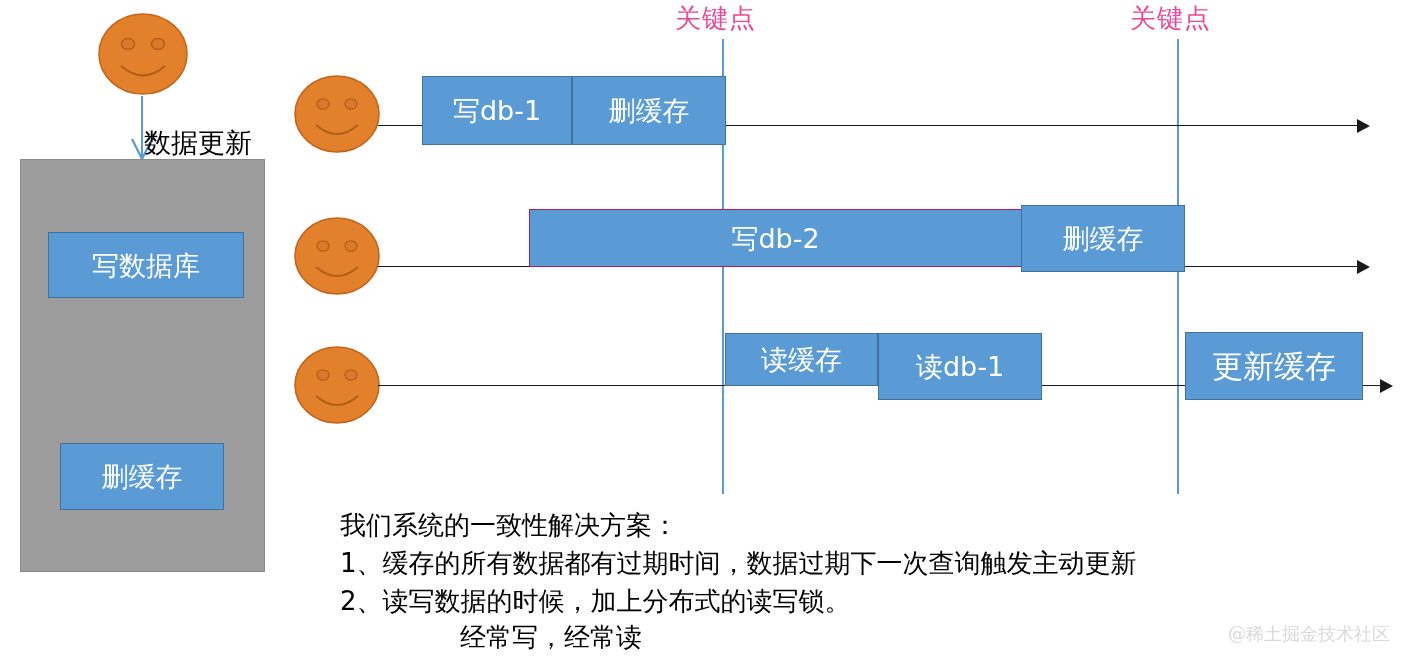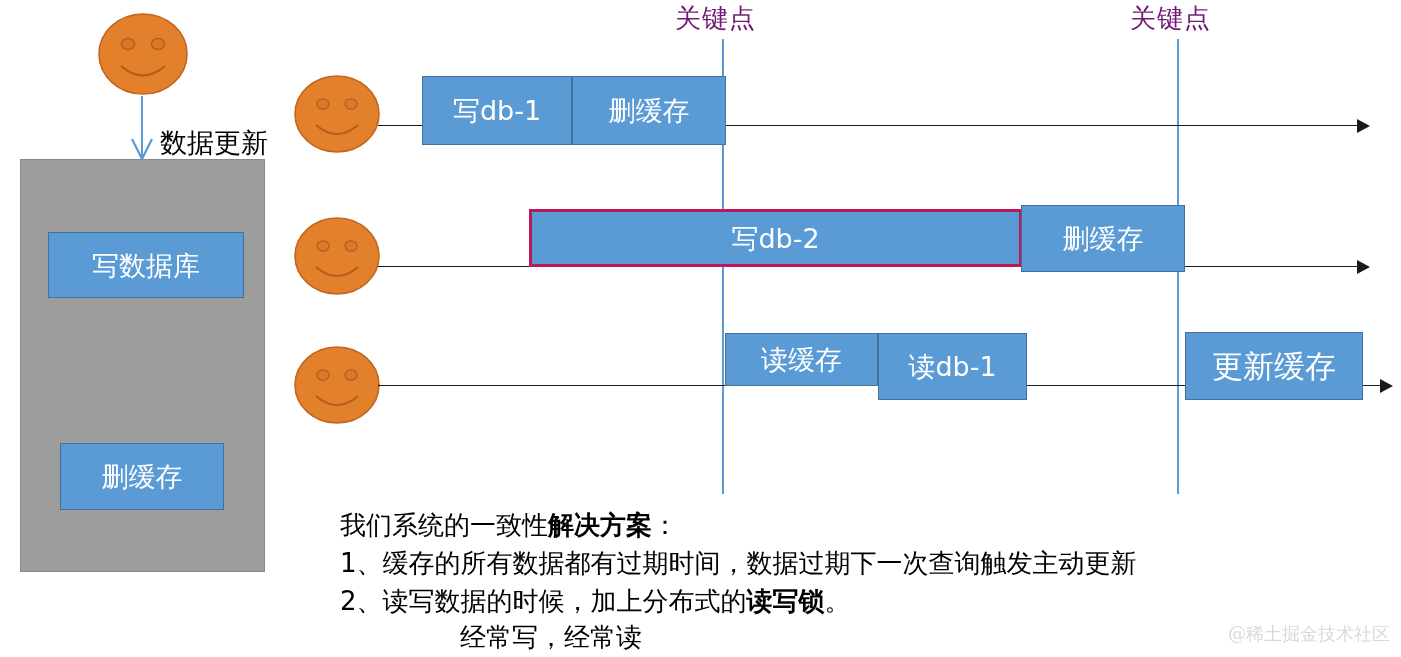--- a/index.html
+++ b/index.html
@@ -12,52 +12,52 @@
   .stage{position:absolute;left:0;top:0;width:1401px;height:657px;}
   .abs{position:absolute;}
 
   
   .smiley{position:absolute;}
   .smiley svg{display:block;}
 
   
   .keyline{position:absolute;width:2px;background:#5b9bd5;}
   .keylabel{
-    position:absolute;font-size:26px;color:#701a75;
+    position:absolute;font-size:26px;color:#ec4899;
     white-space:nowrap;line-height:1;letter-spacing:1px;
   }
 
   
   .graybox{
     position:absolute;background:#9d9d9d;
     border:1px solid #8a8a8a;box-sizing:border-box;
   }
 
   
   .bluebox{
     position:absolute;background:#5b9bd5;
     border:1px solid #41719c;box-sizing:border-box;
     color:#ffffff;display:flex;align-items:center;justify-content:center;
     font-size:27px;line-height:1;white-space:nowrap;
   }
-  .bluebox.noborder{border:3px solid #be185d;}
+  .bluebox.noborder{border:1px solid #be185d;}
   .bluebox.big{font-size:31px;}
 
   
   .hline{position:absolute;height:1px;background:#1a1a1a;}
   .arrowhead{position:absolute;width:0;height:0;
     border-top:7px solid transparent;border-bottom:7px solid transparent;
     border-left:13px solid #1a1a1a;}
 
   
   .vline-blue{position:absolute;width:2px;background:#5b9bd5;}
 
   
   .caption{position:absolute;color:#000;font-size:26px;line-height:1.32;white-space:nowrap;}
-  .caption b{font-weight:bold;}
+  .caption b{font-weight:normal;}
   .watermark{
     position:absolute;color:#d9d9d9;font-size:18px;white-space:nowrap;
     font-family:"DejaVu Serif","Liberation Serif",serif;
   }
   .label-dataupdate{position:absolute;font-size:27px;color:#000;white-space:nowrap;line-height:1;}
 </style>
 </head>
 <body>
 
 <div class="stage">
@@ -68,21 +68,21 @@
       <ellipse cx="31" cy="32" rx="6.5" ry="5.5" fill="#d9792a" stroke="#b35e1a" stroke-width="1.4"></ellipse>
       <ellipse cx="61" cy="32" rx="6.5" ry="5.5" fill="#d9792a" stroke="#b35e1a" stroke-width="1.4"></ellipse>
       <path d="M24 54 Q46 73 68 54" fill="none" stroke="#b35e1a" stroke-width="2.2"></path>
     </svg>
   </div>
 
   <div class="vline-blue" style="left:141px;top:96px;height:62px;"></div>
   <svg class="abs" style="left:131px;top:138px;" width="22" height="24">
     <path d="M1 1 L11 21 L21 1" fill="none" stroke="#5b9bd5" stroke-width="2.2"></path>
   </svg>
-  <div class="label-dataupdate" style="left:160px;top:129px;">数据更新</div>
+  <div class="label-dataupdate" style="left:144px;top:129px;">数据更新</div>
 
   <div class="graybox" style="left:20px;top:159px;width:245px;height:413px;"></div>
 
   <div class="bluebox" style="left:48px;top:232px;width:196px;height:66px;text-align:center;">
     <span>写数据库</span>
   </div>
 
   <div class="bluebox" style="left:60px;top:443px;width:164px;height:67px;">
     <span>删缓存</span>
   </div>
@@ -140,21 +140,21 @@
     </svg>
   </div>
   <div class="hline" style="left:378px;top:385px;width:348px;"></div>
   <div class="hline" style="left:1015px;top:385px;width:171px;"></div>
   <div class="hline" style="left:1362px;top:385px;width:22px;"></div>
   <div class="arrowhead" style="left:1380px;top:379px;"></div>
 
   <div class="bluebox" style="left:725px;top:333px;width:153px;height:53px;">
     <span>读缓存</span>
   </div>
-  <div class="bluebox" style="left:878px;top:333px;width:149px;height:67px;">
+  <div class="bluebox" style="left:878px;top:333px;width:164px;height:67px;">
     <span>读db-1</span>
   </div>
   <div class="bluebox big" style="left:1185px;top:332px;width:178px;height:68px;">
     <span>更新缓存</span>
   </div>
 
   <div class="caption" style="left:340px;top:508px;">
     <span>我们系统的一致性</span><b>解决方案</b><span>：</span>
   </div>
   <div class="caption" style="left:340px;top:546px;">1、缓存的所有数据都有过期时间，数据过期下一次查询触发主动更新</div>

